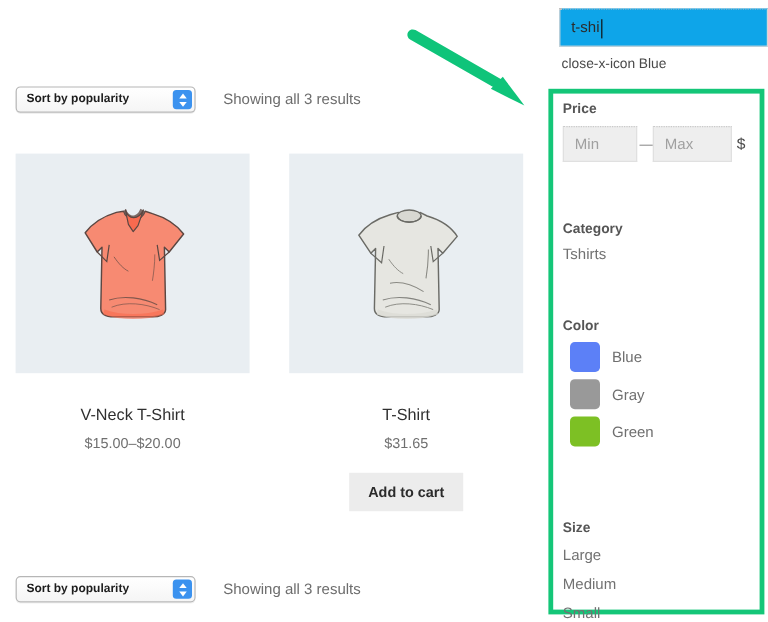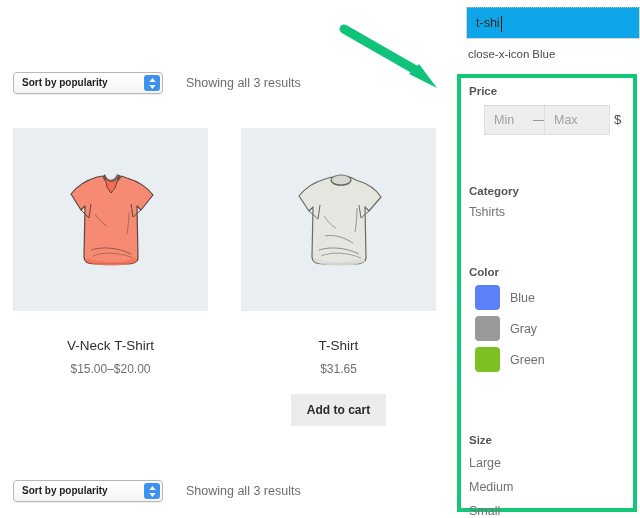--- a/index.html
+++ b/index.html
@@ -127,21 +127,21 @@
 
   
   .price-row { position: absolute; left: 0; top: 0; width: 168px; }
   .price-row .f-head { position: absolute; left: 0; top: 0; }
   .price-inputs { position: absolute; left: 0; top: 21px; height: 30px; }
   .pinput {
     position: absolute; top: 0; height: 30px;
     background: #eeeeee; border: 1px solid #e0e0e0;
     border-top: 1px dotted #c9c9c9;
   }
-  .pinput.min { left: 15px; width: 62px; }
+  .pinput.min { left: 0; width: 62px; }
   .pinput.max { left: 75px; width: 66px; }
   .pinput span {
     position: absolute; left: 9px; top: 0; line-height: 28px;
     font-size: 12.5px; color: #a0a0a0;
   }
   .dash {
     position: absolute; left: 64px; top: 0; line-height: 30px;
     font-size: 12.5px; color: #8b8b8b; width: 11px; text-align: center;
   }
   .currency {

